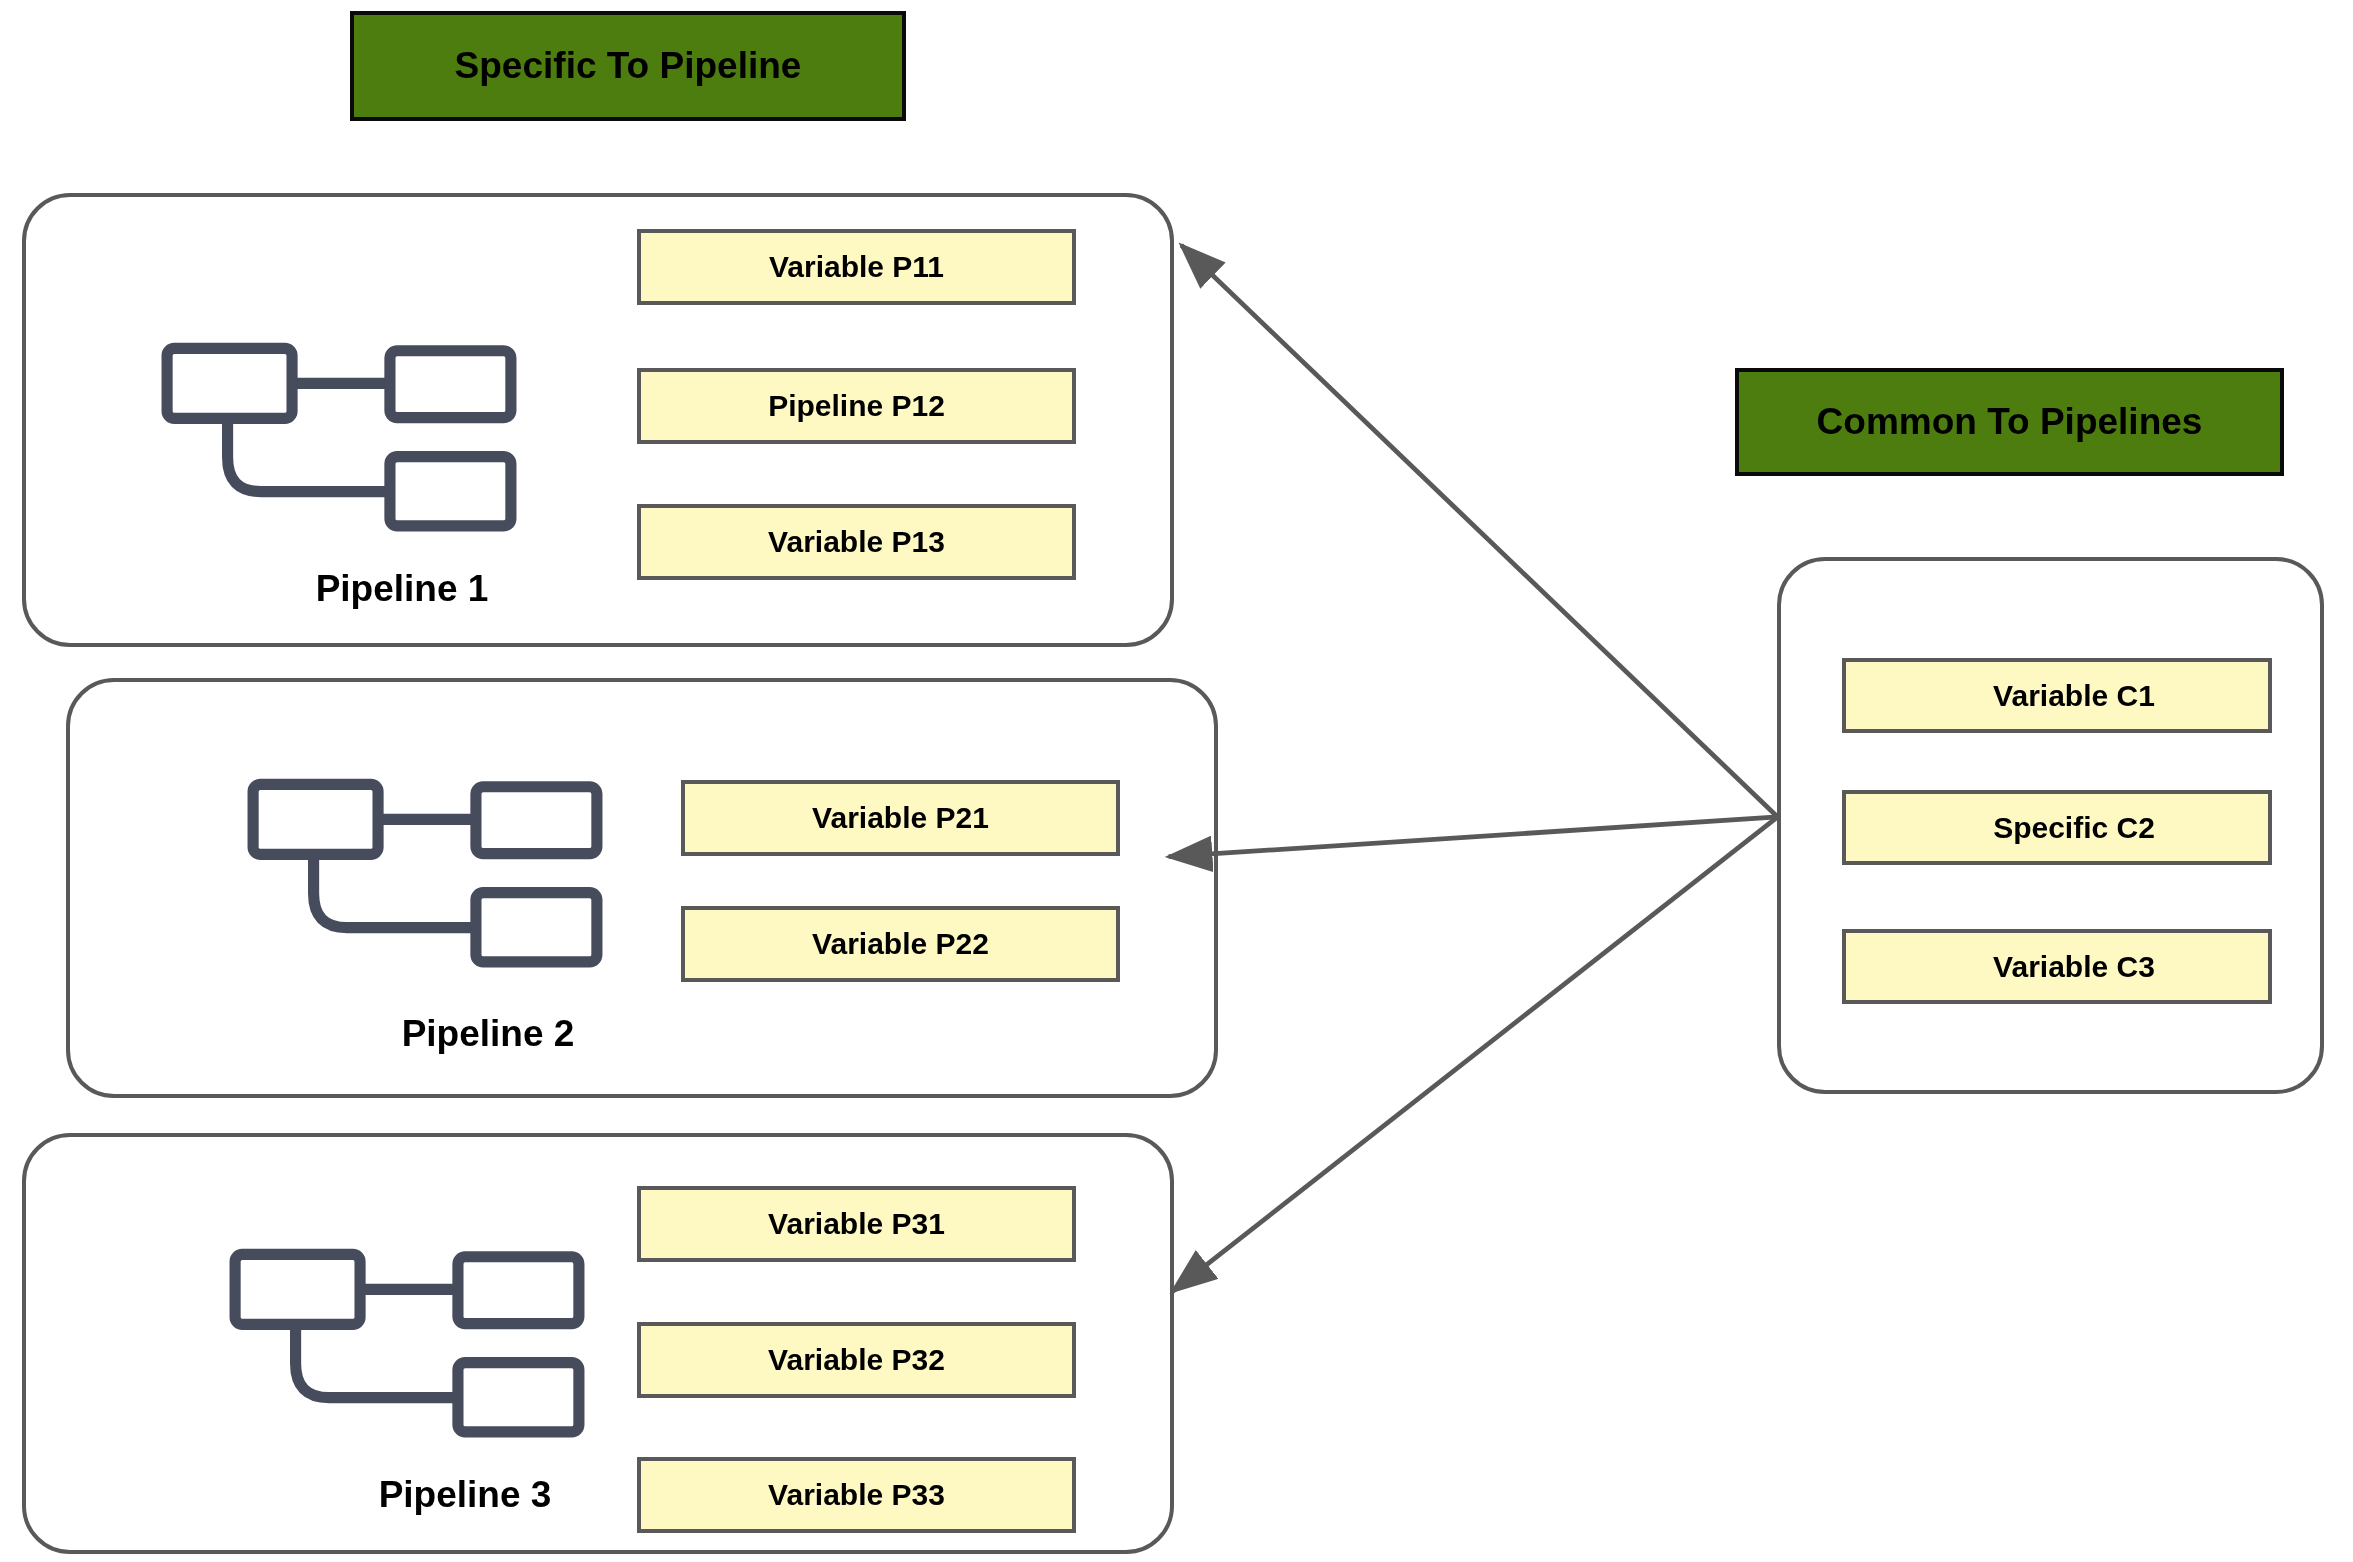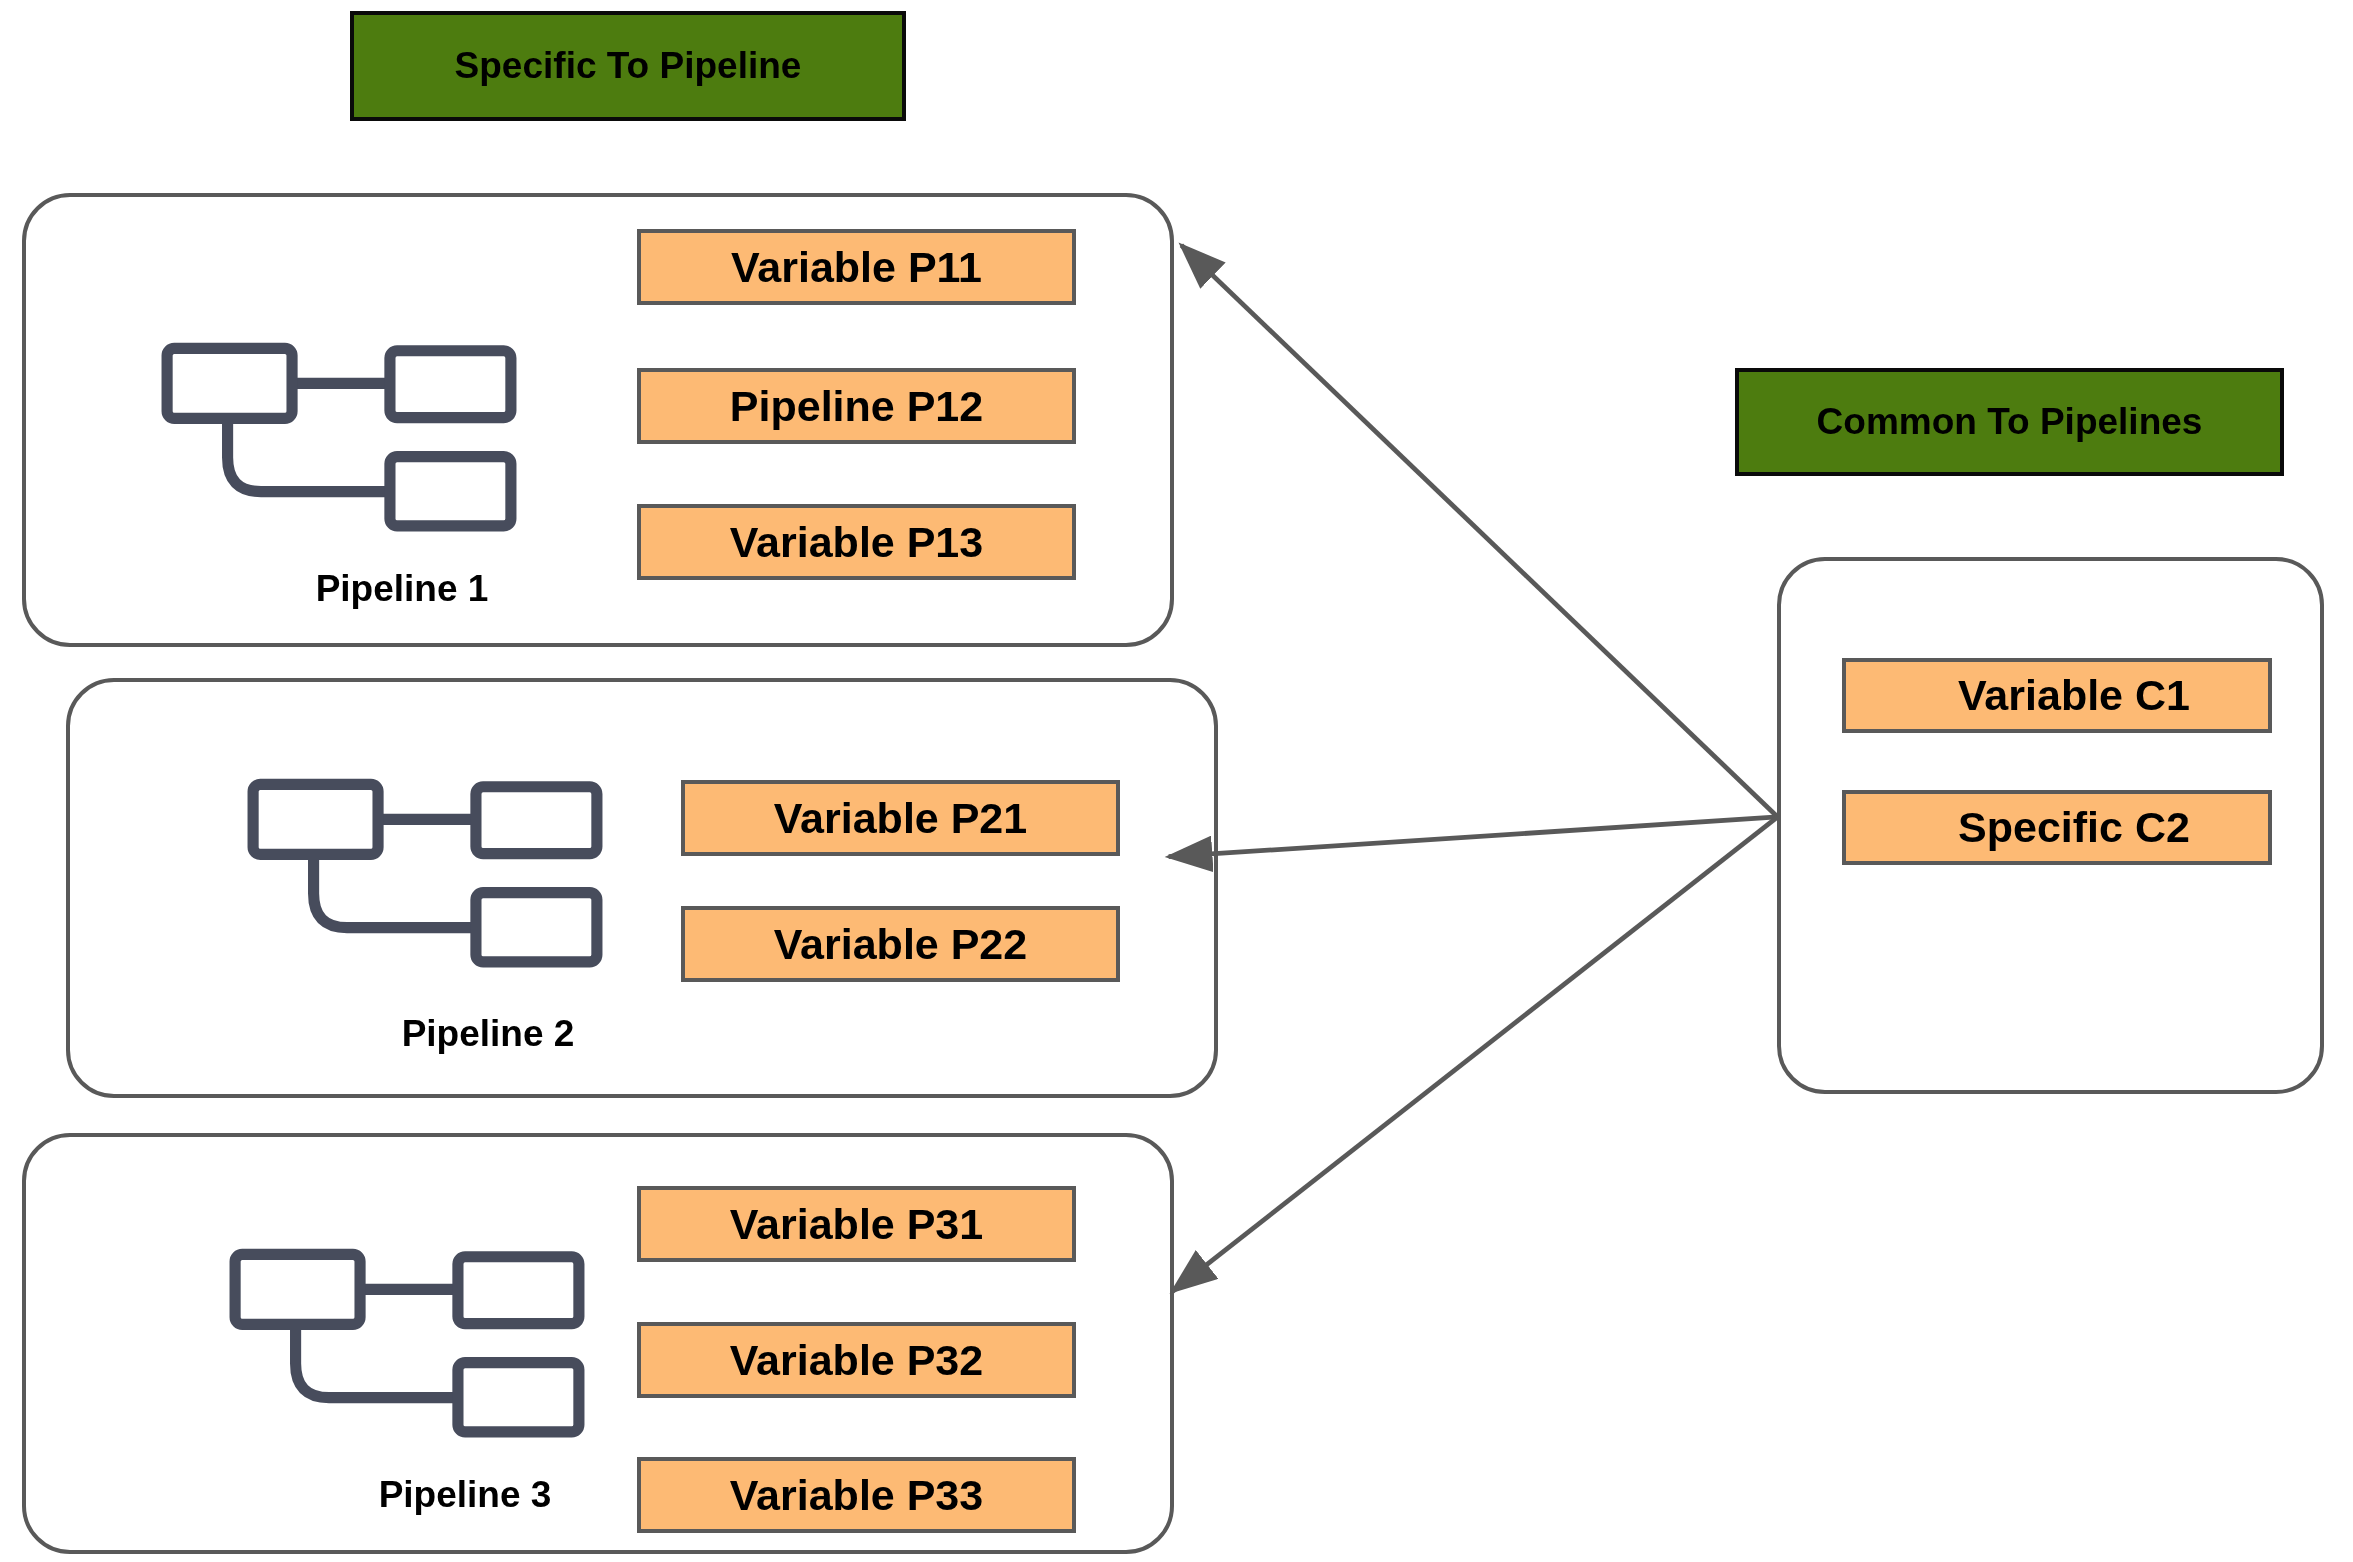--- a/index.html
+++ b/index.html
@@ -28,23 +28,23 @@
     background:#ffffff;
   }
   #pipe1{left:22px;top:193px;width:1152px;height:454px;}
   #pipe2{left:22px;top:678px;width:1152px;height:420px;margin-left:44px;}
   #pipe3{left:22px;top:1133px;width:1152px;height:421px;}
   #common-box{left:1777px;top:557px;width:547px;height:537px;}
   .varbox{
     position:absolute;
     border:4.8px solid #595959;
     box-sizing:border-box;
-    background:#fdba74;
+    background:#fef9c3;
     display:flex;align-items:center;justify-content:center;
-    font-size:43px;font-weight:bold;color:#000;
+    font-size:30px;font-weight:bold;color:#000;
   }
   .pvar{left:611px;width:439px;height:76px;}
   .cvar{left:61px;width:430px;height:75px;padding-left:34px;}
   .pipelabel{
     position:absolute;
     transform:translate(-50%,-50%);
     font-size:37px;font-weight:bold;color:#000;
     white-space:nowrap;
   }
   .flowicon{position:absolute;}
@@ -104,20 +104,21 @@
     </svg>
     <div class="varbox pvar" style="top:49px">Variable P31</div>
     <div class="varbox pvar" style="top:185px">Variable P32</div>
     <div class="varbox pvar" style="top:320px">Variable P33</div>
     <div class="pipelabel" style="left:439px;top:358px">Pipeline 3</div>
   </div>
 
   <div class="container" id="common-box">
     <div class="varbox cvar" style="top:97px">Variable C1</div>
     <div class="varbox cvar" style="top:229px">Specific C2</div>
+    <div class="varbox cvar" style="top:368px">Variable C3</div>
   </div>
 
   <svg id="arrow-layer" viewBox="0 0 2957 1963">
     <defs>
       <marker id="ah" markerUnits="userSpaceOnUse" markerWidth="62" markerHeight="46" refX="55" refY="23" orient="auto">
         <path d="M0,0 L60,23 L0,46 Z" fill="#595959"></path>
       </marker>
     </defs>
     <g stroke="#595959" stroke-width="6">
       <line x1="2233" y1="1026" x2="1484" y2="308" marker-end="url(#ah)"></line>

